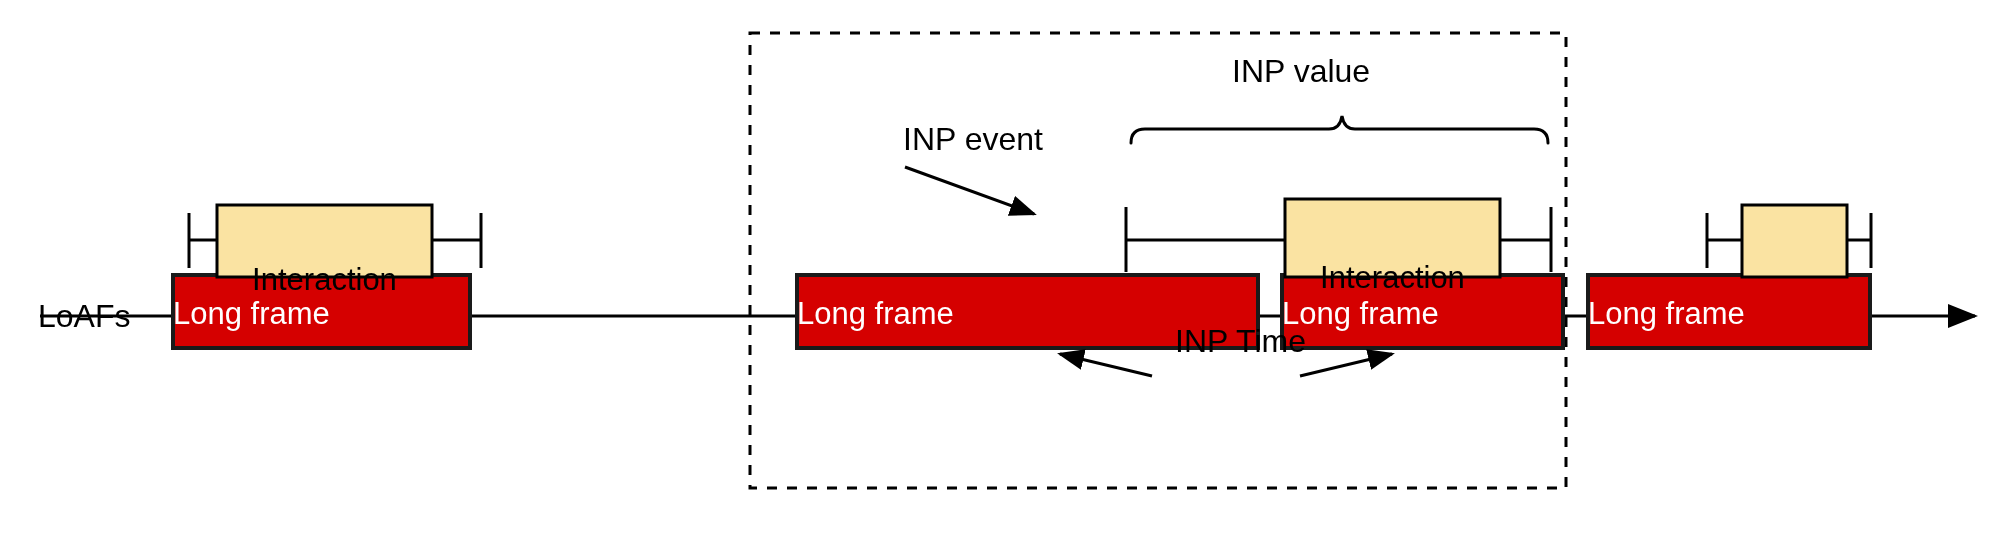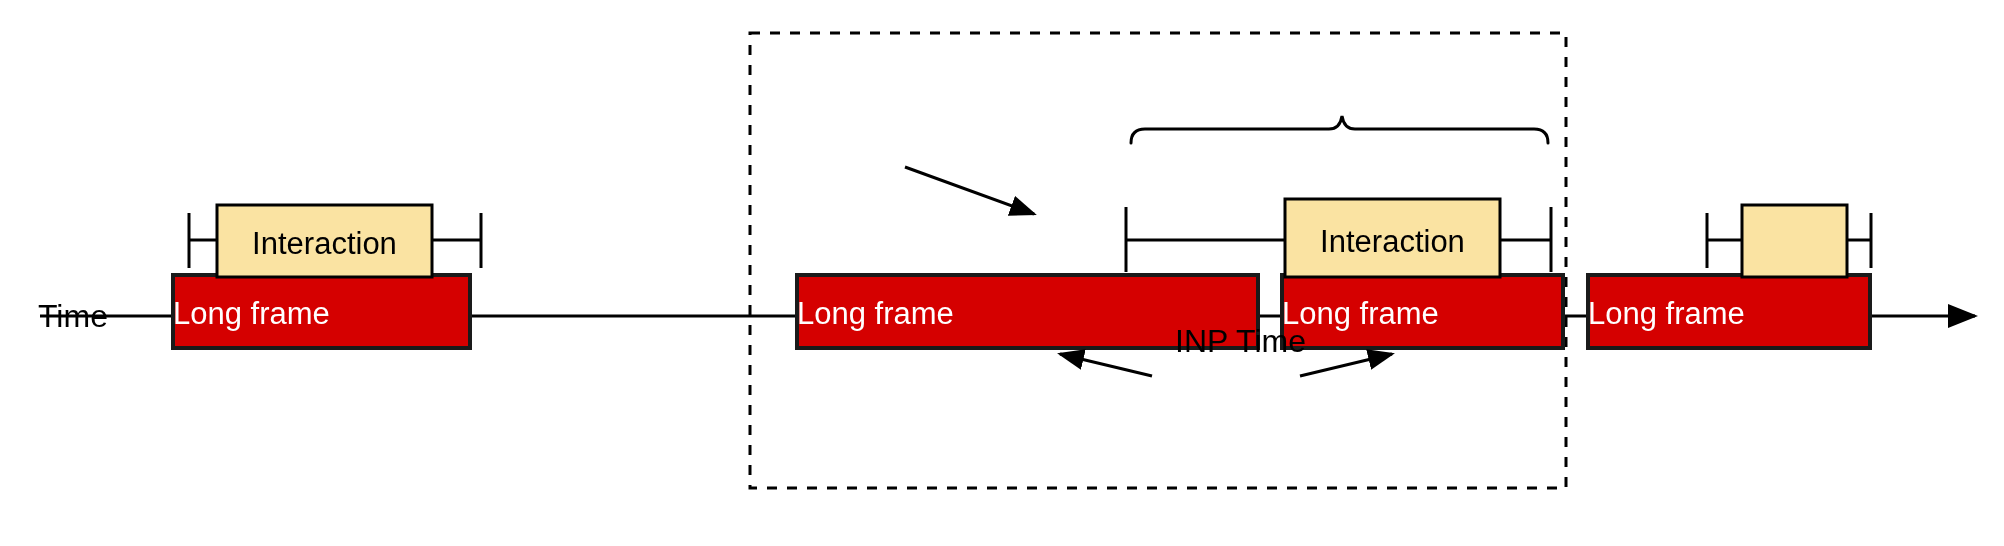--- a/index.html
+++ b/index.html
@@ -35,20 +35,21 @@
     text-align: left;
     font-family: "Liberation Sans", sans-serif;
   }
   .inter-label {
     position: absolute;
     color: #000000;
     font-size: 31px;
     white-space: nowrap;
     text-align: center;
     font-family: "Liberation Sans", sans-serif;
+    margin-top: 36px;
   }
 </style>
 </head>
 <body>
 
 <div id="canvas">
 
   <svg id="gfx" width="2004" height="546" viewBox="0 0 2004 546">
     <defs>
       <marker id="arrowhead" markerWidth="10" markerHeight="8" refX="9" refY="4" orient="auto" markerUnits="strokeWidth">
@@ -100,26 +101,28 @@
       <path d="M1131,143 q0,-14 14,-14 L1329,129 q11,0 13,-13 q2,13 13,13 L1534,129 q14,0 14,14" fill="none" stroke="#000000" stroke-width="3" stroke-linecap="round"></path>
     </g>
 
     <g id="annotation-arrows">
       <line x1="905" y1="167" x2="1034" y2="214" stroke="#000000" stroke-width="3" marker-end="url(#arrowhead-sm)"></line>
       <line x1="1152" y1="376" x2="1060" y2="354" stroke="#000000" stroke-width="3" marker-end="url(#arrowhead-sm)"></line>
       <line x1="1300" y1="376" x2="1392" y2="354" stroke="#000000" stroke-width="3" marker-end="url(#arrowhead-sm)"></line>
     </g>
   </svg>
 
-  <div class="lbl" style="left:38px; top:300px; font-size:32px;">Time</div>
+  <div class="lbl" style="left:38px; top:300px; font-size:32px;">LoAFs</div>
 
   <div class="frame-label" style="left:173px; top:296px; width:297px;">Long frame</div>
   <div class="frame-label" style="left:797px; top:296px; width:461px;">Long frame</div>
   <div class="frame-label" style="left:1282px; top:296px; width:281px;">Long frame</div>
   <div class="frame-label" style="left:1588px; top:296px; width:282px;">Long frame</div>
 
   <div class="inter-label" style="left:217px; top:226px; width:215px;">Interaction</div>
   <div class="inter-label" style="left:1285px; top:224px; width:215px;">Interaction</div>
   <div class="inter-label" style="left:1742px; top:226px; width:105px;"></div>
 
+  <div class="lbl" style="left:1232px; top:55px; font-size:32px;">INP value</div>
+  <div class="lbl" style="left:903px; top:123px; font-size:32px;">INP event</div>
   <div class="lbl" style="left:1175px; top:325px; font-size:32px;">INP Time</div>
 
 </div>
 
 </body></html>

